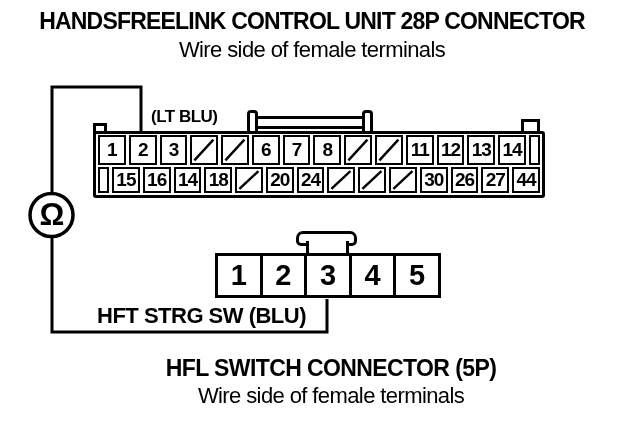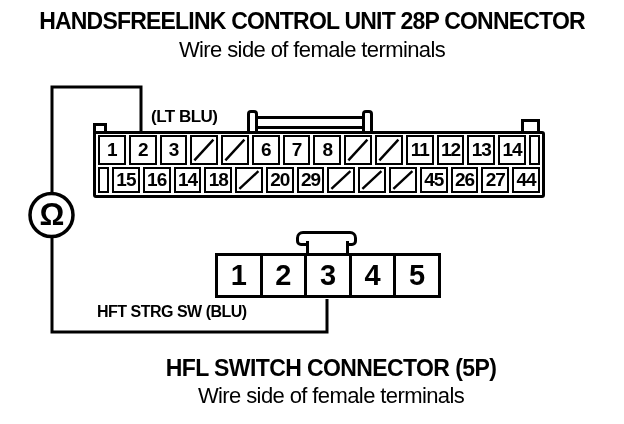--- a/index.html
+++ b/index.html
@@ -7,21 +7,21 @@
     position:relative; width:624px; height:424px; background:#ffffff;
     font-family:"Liberation Sans", sans-serif; color:#000; overflow:hidden;
   }
   .abs { position:absolute; }
 
   
   .title    { left:0; width:624px; top:8px;  text-align:center; font-size:23px; font-weight:bold; letter-spacing:-0.8px; z-index:3; }
   .subtitle { left:0; width:624px; top:37px; text-align:center; font-size:22px; letter-spacing:-0.6px; z-index:3; }
   .hft1 { left:151px; top:85px;  font-size:21px; font-weight:bold; letter-spacing:-0.5px; z-index:3; white-space:nowrap; }
   .hft2 { left:151px; top:107px; font-size:17px; font-weight:bold; letter-spacing:-0.5px; z-index:3; white-space:nowrap; }
-  .blu  { left:97px;  top:303px; font-size:16px; font-weight:bold; letter-spacing:-0.5px; z-index:3; white-space:nowrap;text-align:right; }
+  .blu  { left:97px;  top:303px; font-size:22px; font-weight:bold; letter-spacing:-0.5px; z-index:3; white-space:nowrap;text-align:right; }
   .f-title { left:36px; width:590px; top:355px; text-align:center; font-size:23px; font-weight:bold; letter-spacing:-0.6px; z-index:3; }
   .f-sub   { left:36px; width:590px; top:383px; text-align:center; font-size:22px; letter-spacing:-0.6px; z-index:3; }
 
   
   .wires { left:0; top:0; z-index:0; }
   .ohm-glyph { left:33px; top:197px; width:38px; height:36px; display:flex; align-items:center; justify-content:center;
                font-size:31px; font-weight:bold; z-index:1; }
 
   
   .shell28 { left:93px; top:131px; width:452px; height:67px; border:3px solid #000; box-sizing:border-box;
@@ -116,37 +116,37 @@
           <div class="cell">15</div>
           <div class="cell">16</div>
           <div class="cell">14</div>
           <div class="cell">18</div>
           <div class="cell diag">
             <svg viewBox="0 0 10 10" preserveAspectRatio="none">
               <line x1="1" y1="9" x2="9" y2="1" stroke="#000" stroke-width="2.4" vector-effect="non-scaling-stroke"></line>
             </svg>
           </div>
           <div class="cell">20</div>
-          <div class="cell">29</div>
+          <div class="cell">24</div>
           <div class="cell diag">
             <svg viewBox="0 0 10 10" preserveAspectRatio="none">
               <line x1="1" y1="9" x2="9" y2="1" stroke="#000" stroke-width="2.4" vector-effect="non-scaling-stroke"></line>
             </svg>
           </div>
           <div class="cell diag">
             <svg viewBox="0 0 10 10" preserveAspectRatio="none">
               <line x1="1" y1="9" x2="9" y2="1" stroke="#000" stroke-width="2.4" vector-effect="non-scaling-stroke"></line>
             </svg>
           </div>
           <div class="cell diag">
             <svg viewBox="0 0 10 10" preserveAspectRatio="none">
               <line x1="1" y1="9" x2="9" y2="1" stroke="#000" stroke-width="2.4" vector-effect="non-scaling-stroke"></line>
             </svg>
           </div>
-          <div class="cell">45</div>
+          <div class="cell">30</div>
           <div class="cell">26</div>
           <div class="cell">27</div>
           <div class="cell">44</div>
         </div>
     </div>
   </div>
 
   <div class="abs tab5wide"></div>
   <div class="abs tab5neck"></div>
   <div class="abs shell5">

